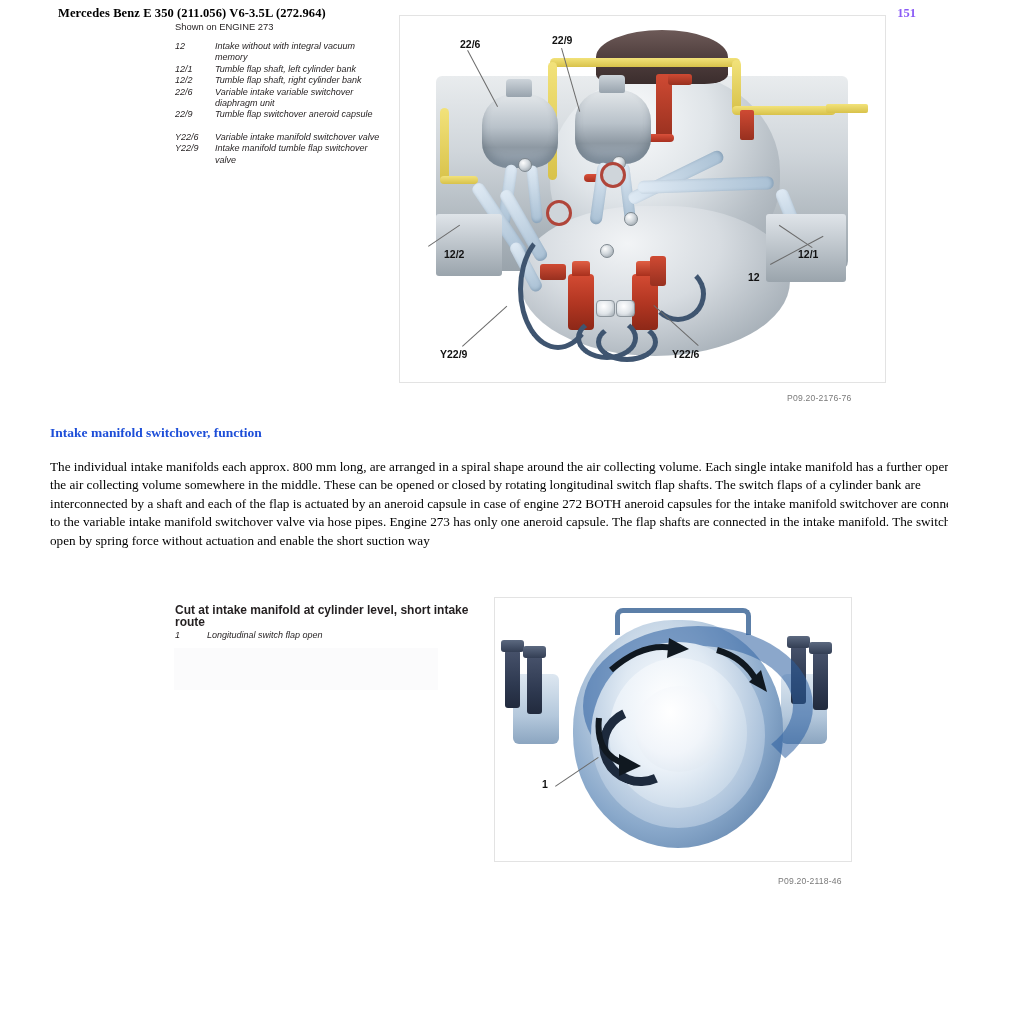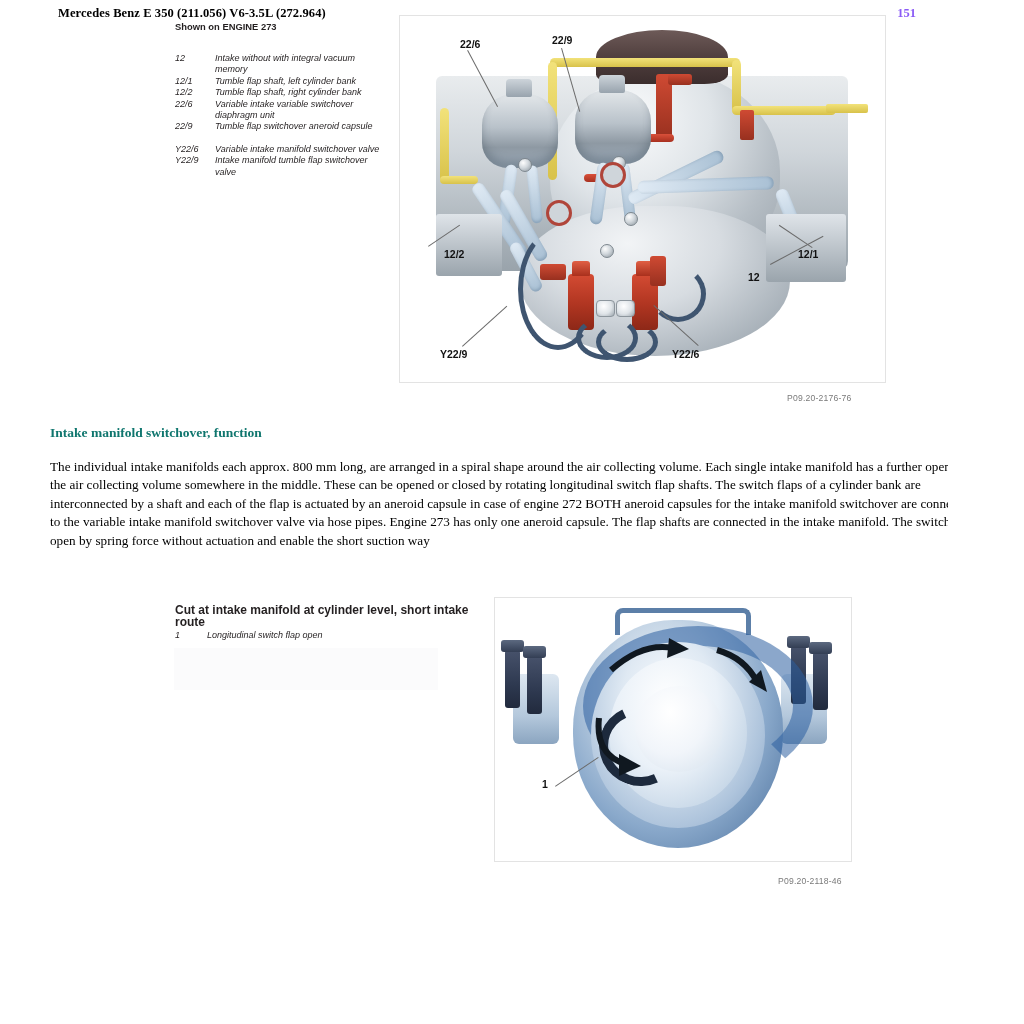--- a/index.html
+++ b/index.html
@@ -42,23 +42,23 @@
   .legend {
     position: absolute;
     left: 175px;
     top: 21px;
     width: 210px;
     font-family: "Liberation Sans", sans-serif;
     color: #231f20;
   }
   .legend-title {
     font-size: 9.4px;
-    font-weight: bold;
+    font-weight: normal;
     line-height: 12px;
-    margin-bottom: 20px;
+    margin-bottom: 8px;
   }
   .legend-row {
     display: flex;
     font-size: 9px;
     font-style: italic;
     line-height: 11.4px;
     margin-bottom: 0px;
   }
   .legend-row.gap { margin-top: 11px; }
   .legend-key {
@@ -109,21 +109,21 @@
   }
 
   
   .section-head {
     position: absolute;
     left: 50px;
     top: 425px;
     font-family: "Liberation Serif", serif;
     font-weight: bold;
     font-size: 13.5px;
-    color: #0f766e;
+    color: #1d4ed8;
   }
   .body-para {
     position: absolute;
     font-family: "Liberation Serif", serif;
     font-size: 13.2px;
     line-height: 18.4px;
     color: #000;
     text-align: left;
   }
   .para1 { left: 50px; top: 458px; width: 934px; }

